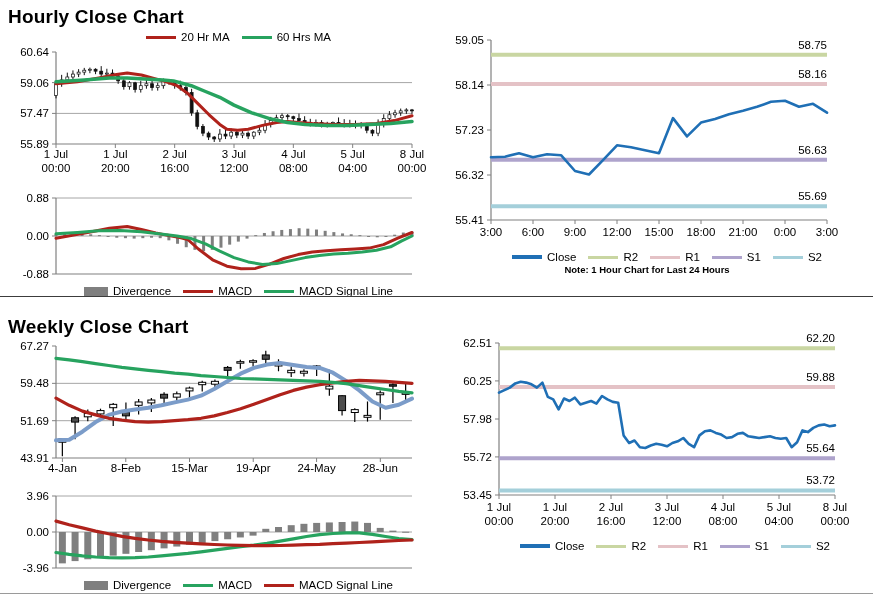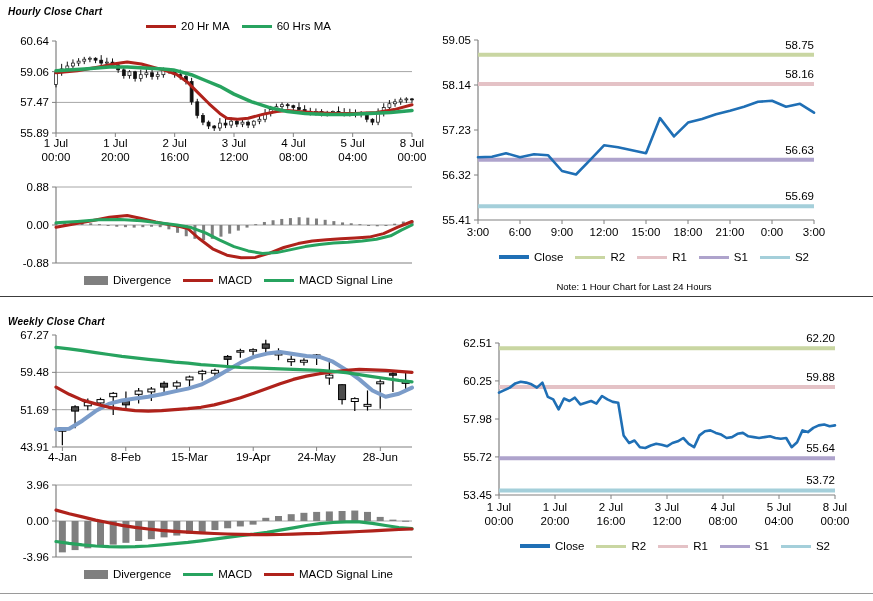--- a/index.html
+++ b/index.html
@@ -1,30 +1,30 @@
 <!DOCTYPE html>
 <html><head>
 <meta charset="utf-8">
 <style>
   html,body{margin:0;padding:0;background:#fff;}
   .page{position:relative;width:873px;height:601px;background:#fff;overflow:hidden;
         font-family:"Liberation Sans",sans-serif;color:#000;}
   .cell{position:absolute;overflow:hidden;}
   .cell.tl{left:0;top:0;width:437px;height:296px;}
-  .cell.tr{left:416px;top:0;width:436px;height:296px;}
+  .cell.tr{left:429px;top:0;width:436px;height:296px;}
   .cell.bl{left:0;top:310px;width:437px;height:296px;}
   .cell.br{left:437px;top:297px;width:436px;height:296px;}
-  h1.chart-title{margin:6px 0 0 8px;font-size:10px;font-weight:bold;letter-spacing:.2px;font-style:italic;}
+  h1.chart-title{margin:6px 0 0 8px;font-size:19px;font-weight:bold;letter-spacing:.2px;}
   .legend{display:flex;justify-content:center;align-items:center;gap:12px;
           font-size:11.5px;line-height:14px;margin:2px 0 0 40px;}
   .legend .item{display:flex;align-items:center;gap:5px;}
   .sw-line{display:inline-block;width:30px;height:3px;}
   .sw-line.thick{height:4px;}
   .sw-bar{display:inline-block;width:24px;height:9px;}
-  .note{font-size:9.5px;font-weight:normal;text-align:center;margin-top:17px;}
+  .note{font-size:9.5px;font-weight:bold;text-align:center;margin-top:0;}
   .divider{position:absolute;left:0;width:873px;}
   .divider.mid{top:296px;border-top:1.5px solid #3c3c3c;}
   .divider.bot{top:593px;border-top:1.5px solid #9a9a9a;}
   .chart{line-height:0;}
   .chart .legend{line-height:14px;}
   svg text{font-family:"Liberation Sans",sans-serif;}
 </style>
 </head>
 <body>
 

